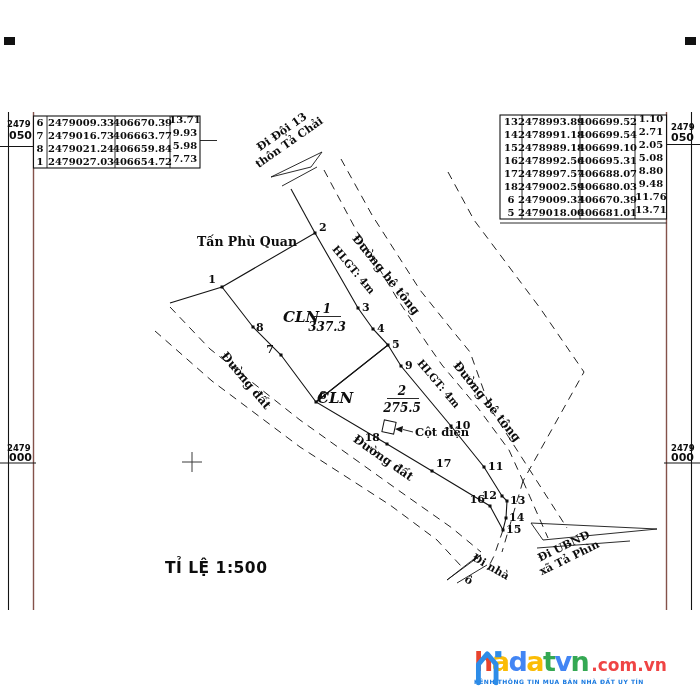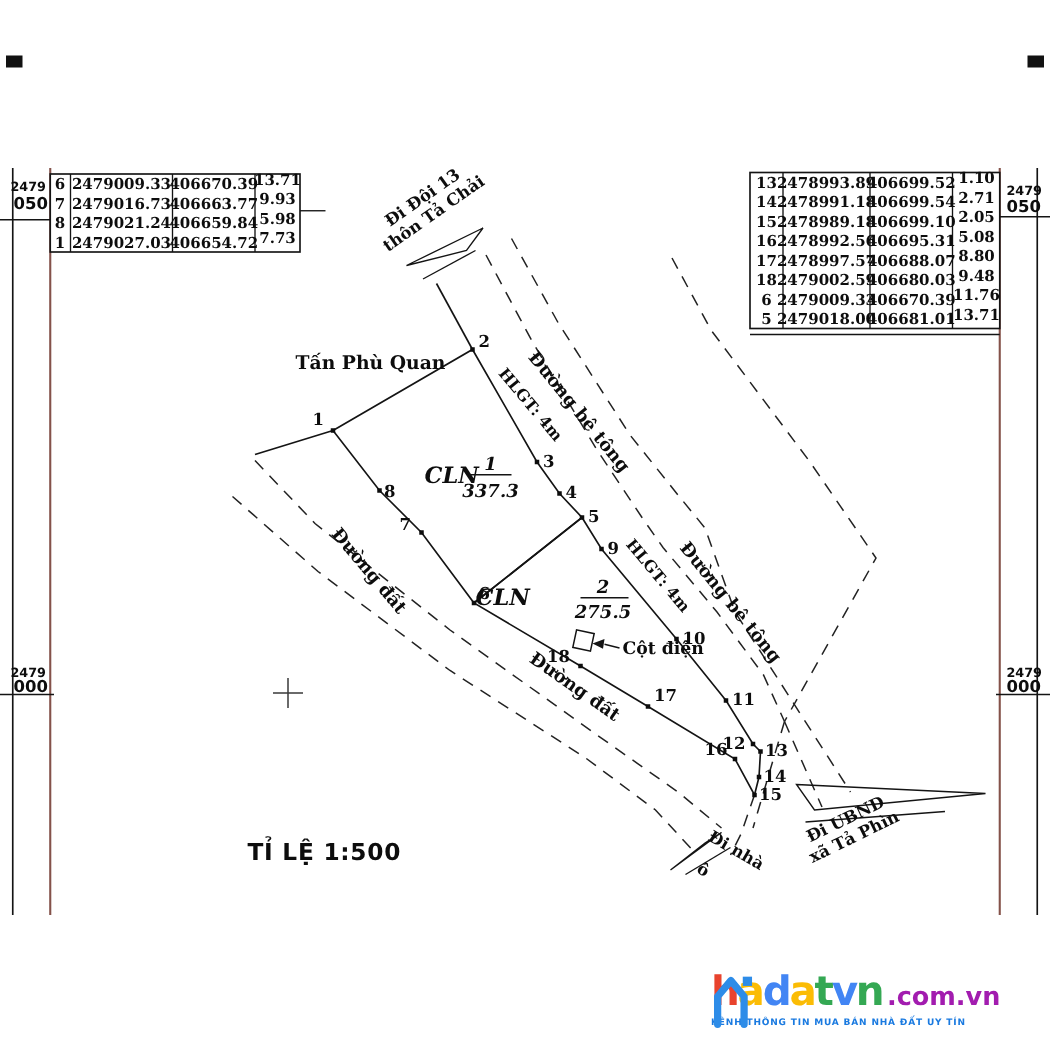--- a/index.html
+++ b/index.html
@@ -249,18 +249,18 @@
 </svg>
 
 <div class="wm">
   <svg width="30" height="40" viewBox="0 0 34 44">
     <path id="wm-house" d="M5 40 V19 L15 7 L25 19 V40" fill="none" stroke="#2d8ce8" stroke-width="5.5" stroke-linecap="round" stroke-linejoin="round"></path>
     <rect id="wm-chimney" x="24" y="4" width="7" height="7" fill="#2d8ce8"></rect>
   </svg>
   <div class="wm-text">
     <div class="wm-row">
       <span id="wm-letters"><span class="wm-letter" style="color: rgb(232, 67, 45);">h</span><span class="wm-letter" style="color: rgb(251, 188, 5);">a</span><span class="wm-letter" style="color: rgb(66, 133, 244);">d</span><span class="wm-letter" style="color: rgb(251, 188, 5);">a</span><span class="wm-letter" style="color: rgb(52, 168, 83);">t</span><span class="wm-letter" style="color: rgb(66, 133, 244);">v</span><span class="wm-letter" style="color: rgb(52, 168, 83);">n</span></span>
-      <span class="wm-suffix" id="wm-suffix" style="color: #a21caf;">.com.vn</span>
+      <span class="wm-suffix" id="wm-suffix" style="color: #ef4444;">.com.vn</span>
     </div>
     <div class="wm-tag" id="wm-tag" style="color: rgb(26, 122, 224);">KÊNH THÔNG TIN MUA BÁN NHÀ ĐẤT UY TÍN</div>
   </div>
 </div>
 </div>
 
 </body></html>

